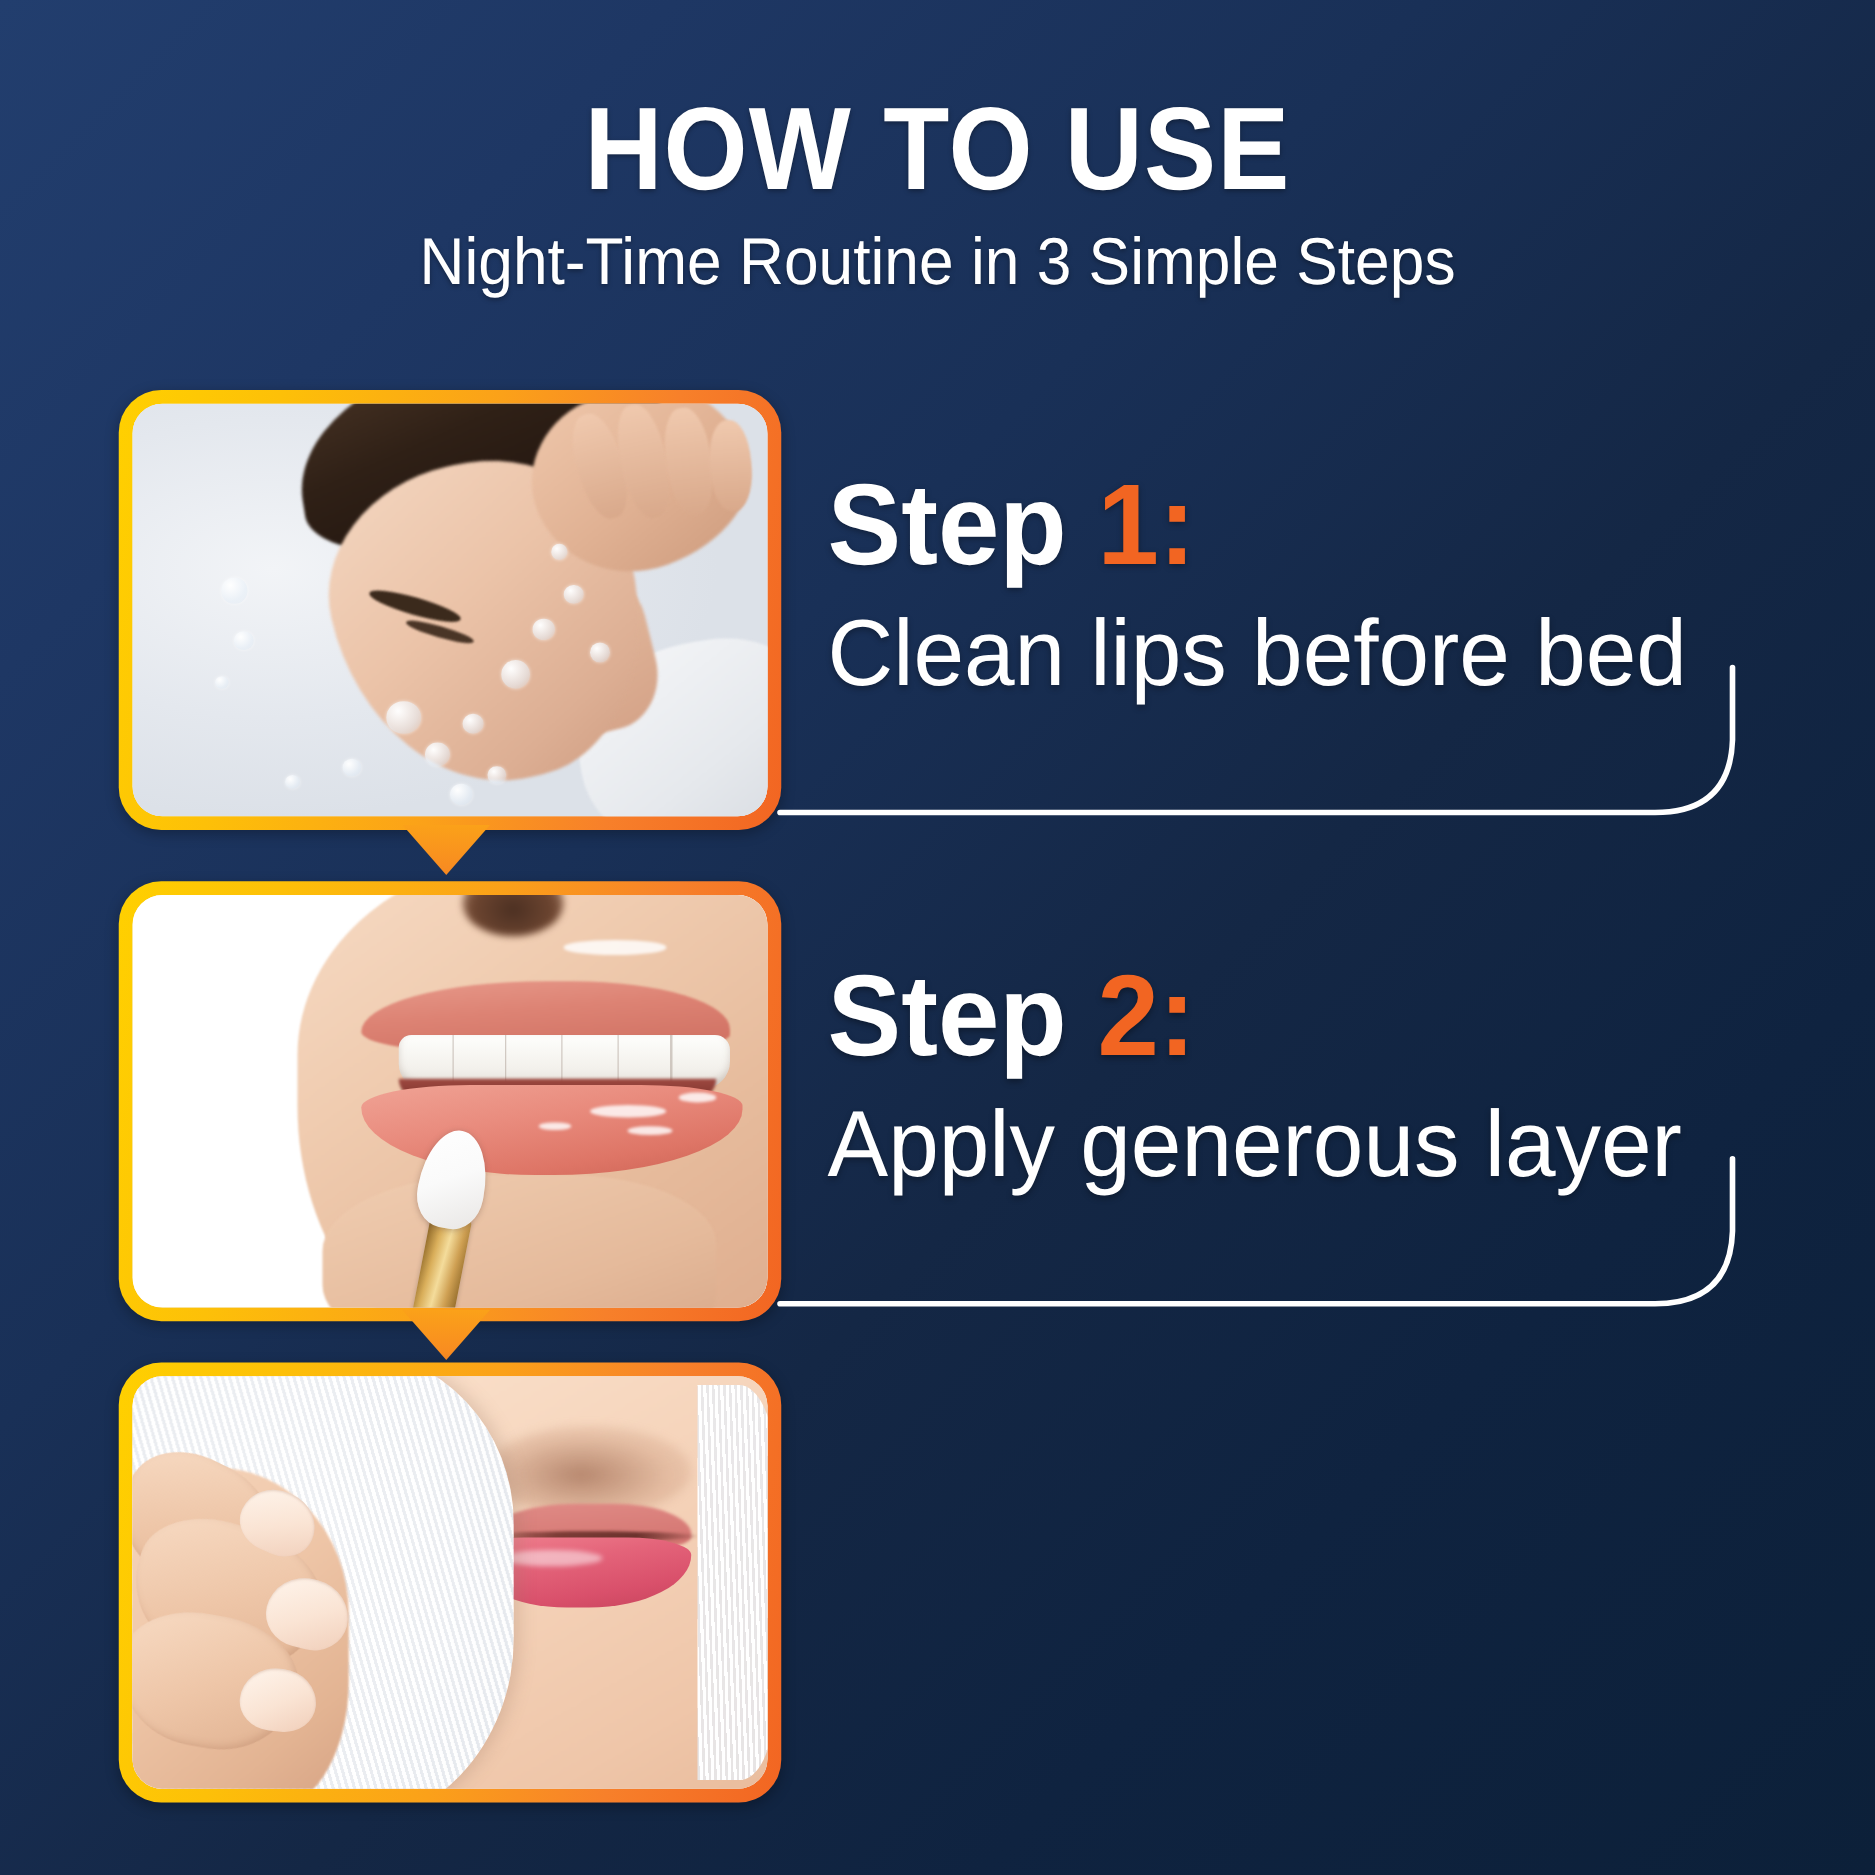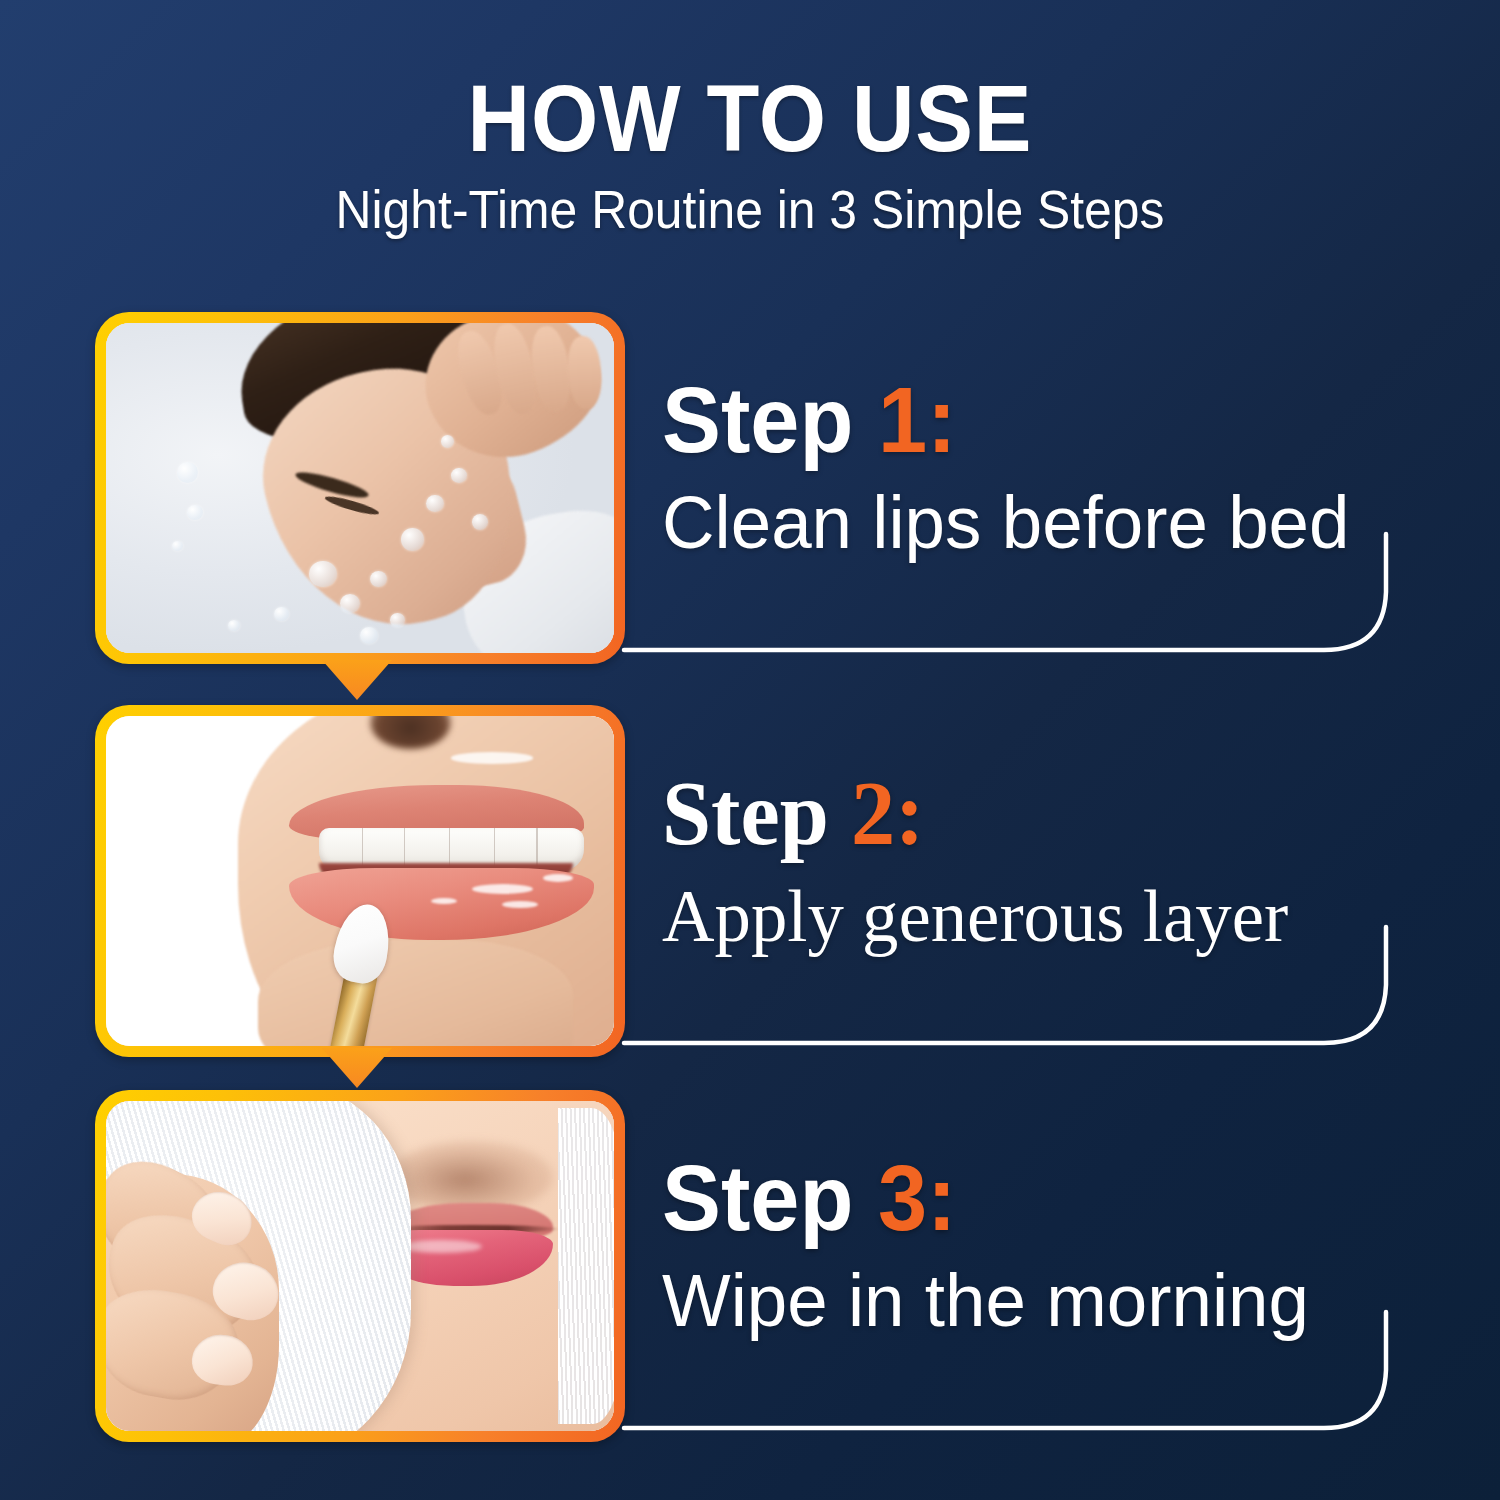--- a/index.html
+++ b/index.html
@@ -53,21 +53,21 @@
   }
 
   
   .step-row {
     position:absolute;
     left:0;
     width:1296px;
     height:352px;
   }
   #row-1 { top:312px; }
-  #row-2 { top:705px;font-family:Liberation Serif, serif; }
+  #row-2 { top:705px; }
   #row-3 { top:1090px; }
 
   
   .photo-card {
     position:absolute;
     left:95px; top:0;
     width:530px; height:352px;
     border-radius:34px;
     padding:11px;
     background:linear-gradient(100deg, #FFD000 0%, #FDC008 22%, #FBA119 52%, #F7802A 76%, #F26522 100%);
@@ -497,24 +497,13 @@
         <div class="p3-finger" style="left:-2%;top:20%;width:24%;height:30%;transform:rotate(26deg);"></div>
         <div class="p3-finger" style="left:0%;top:36%;width:30%;height:34%;transform:rotate(18deg);"></div>
         <div class="p3-finger" style="left:-2%;top:58%;width:28%;height:32%;transform:rotate(10deg);"></div>
         <div class="p3-nail" style="left:17%;top:28%;width:12%;height:15%;transform:rotate(24deg);"></div>
         <div class="p3-nail" style="left:21%;top:49%;width:13%;height:17%;transform:rotate(14deg);"></div>
         <div class="p3-nail" style="left:17%;top:71%;width:12%;height:15%;transform:rotate(6deg);"></div>
       </div>
     </div>
   </div>
 
-  <div class="step-text">
-    <div class="step-heading">
-      <span>Step</span><span>&nbsp;</span><span class="step-num">3:</span>
-    </div>
-    <div class="step-desc">Wipe in the morning</div>
-    <div class="step-underline">
-      <svg viewBox="0 0 800 120" preserveAspectRatio="none">
-        <path d="M0,66 L700,66 Q760,66 762,8 L762,-50" fill="none" stroke="#FFFFFF" stroke-width="4.5" stroke-linecap="round"></path>
-      </svg>
-    </div>
-  </div>
 </div>
 
 </body></html>

